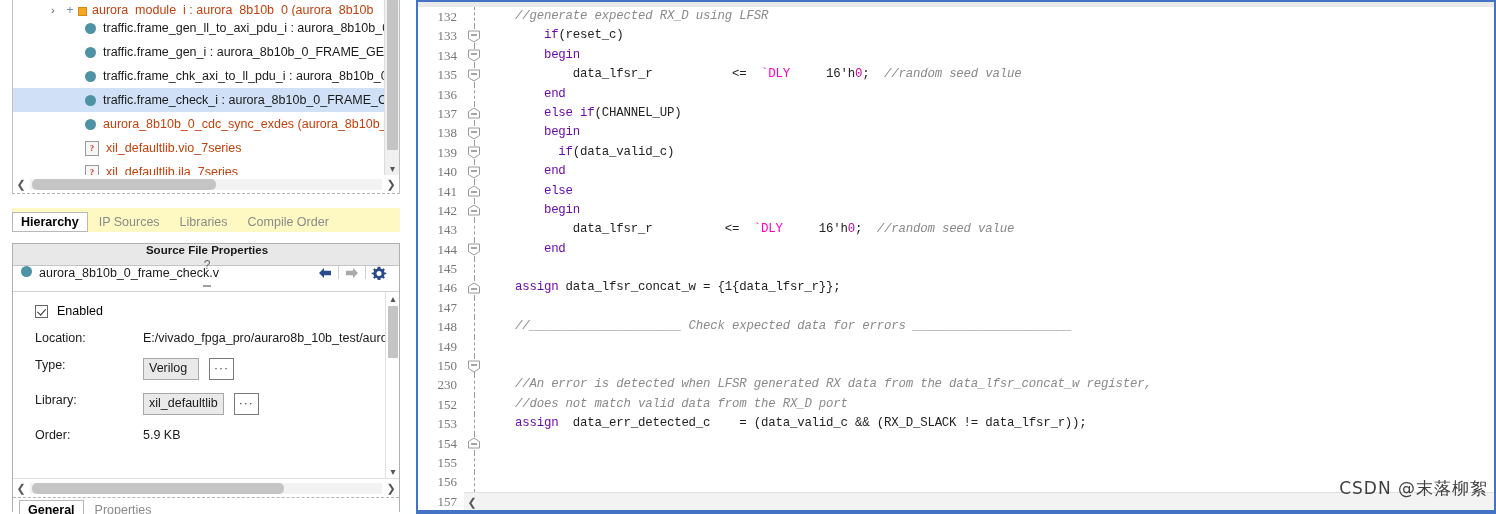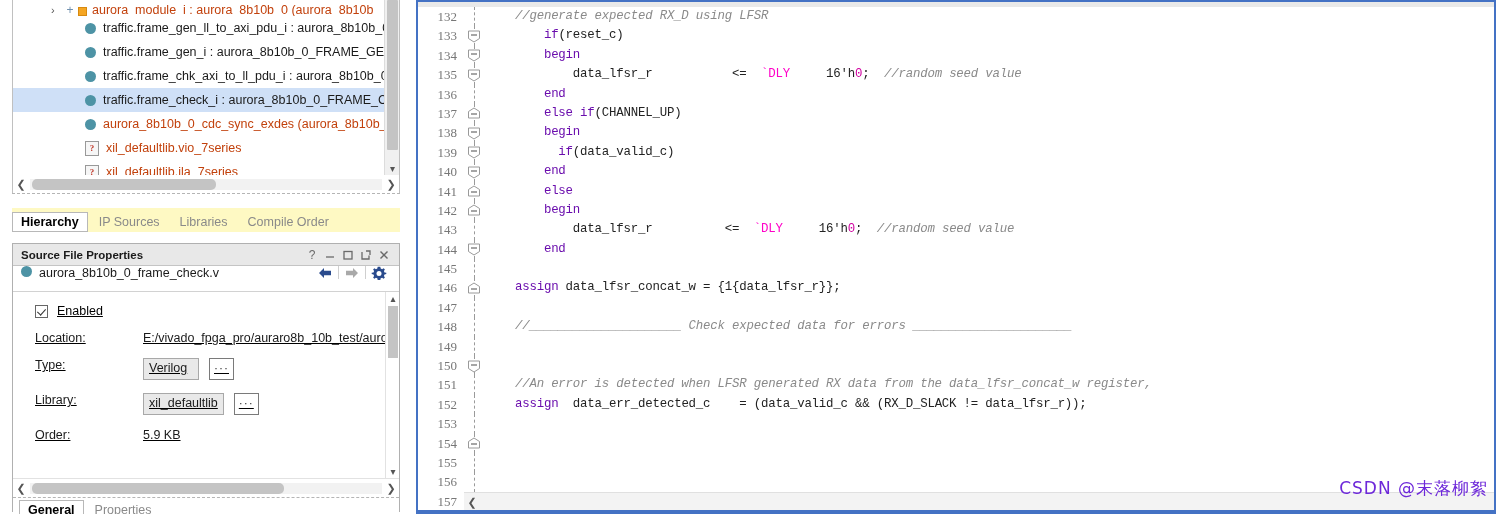--- a/index.html
+++ b/index.html
@@ -214,20 +214,21 @@
     background: #ffffff;
   }
   #sfp-header {
     height: 22px;
     background: #e8e8e8;
     border-bottom: 1px solid #c4c4c4;
     display: flex;
     align-items: center;
     padding: 0 6px 0 8px;
     box-sizing: border-box;
+    flex-direction: column;
   }
   #sfp-title {
     font-size: 11.5px;
     font-weight: bold;
     color: #1a1a1a;
     flex: 1 1 auto;
   }
   .hdr-icon {
     width: 18px;
     text-align: center;
@@ -258,21 +259,20 @@
   }
 
   #sfp-body {
     position: relative;
     height: 186px;
     background: #fff;
     overflow: hidden;
   }
   #sfp-fields {
     padding: 12px 0 0 22px;
-    text-decoration: underline;
   }
   .field-row {
     display: flex;
     margin-bottom: 13px;
     font-size: 12.5px;
   }
   .field-label {
     width: 108px;
     color: #1a1a1a;
     flex: 0 0 auto;
@@ -471,21 +471,21 @@
     flex: 1 1 auto;
     height: 12px;
     position: relative;
   }
 
   
   #watermark {
     position: absolute;
     right: 8px; bottom: 14px;
     font-size: 17px;
-    color: #6d28d9;
+    color: #404040;
     font-family: "DejaVu Sans", sans-serif;
     letter-spacing: 1px;
     z-index: 30;
     white-space: nowrap;
   }
   #bottom-blue {
     position: absolute;
     left: 416px; bottom: 0;
     width: 1080px; height: 4px;
     background: #4472c4;
@@ -673,21 +673,21 @@
         <div class="ln">141</div>
         <div class="ln">142</div>
         <div class="ln">143</div>
         <div class="ln">144</div>
         <div class="ln">145</div>
         <div class="ln">146</div>
         <div class="ln">147</div>
         <div class="ln">148</div>
         <div class="ln">149</div>
         <div class="ln">150</div>
-        <div class="ln">151</div>
+        <div class="ln">230</div>
         <div class="ln">152</div>
         <div class="ln">153</div>
         <div class="ln">154</div>
         <div class="ln">155</div>
         <div class="ln">156</div>
         <div class="ln">157</div>
       </div>
     <div id="folds">
         <div class="fold-cell">
           <div class="vline"></div>
@@ -834,20 +834,21 @@
         <div class="code-line"><span class="ident">        </span><span class="kw">begin</span></div>
         <div class="code-line"><span class="ident">            data_lfsr_r          &lt;=  </span><span class="dly">`DLY</span><span class="ident">     16</span><span class="ident">'h</span><span class="num">0</span><span class="ident">;  </span><span class="cmt">//random seed value</span></div>
         <div class="code-line"><span class="ident">        </span><span class="kw">end</span></div>
         <div class="code-line">&nbsp;</div>
         <div class="code-line"><span class="ident">    </span><span class="kw">assign</span><span class="ident"> data_lfsr_concat_w = {1{data_lfsr_r}};</span></div>
         <div class="code-line">&nbsp;</div>
         <div class="code-line"><span class="ident">    </span><span class="cmt">//_____________________ Check expected data for errors ______________________</span></div>
         <div class="code-line">&nbsp;</div>
         <div class="code-line">&nbsp;</div>
         <div class="code-line"><span class="ident">    </span><span class="cmt">//An error is detected when LFSR generated RX data from the data_lfsr_concat_w register,</span></div>
+        <div class="code-line"><span class="ident">    </span><span class="cmt">//does not match valid data from the RX_D port</span></div>
         <div class="code-line"><span class="ident">    </span><span class="kw">assign</span><span class="ident">  data_err_detected_c    = (data_valid_c &amp;&amp; (RX_D_SLACK != data_lfsr_r));</span></div>
         <div class="code-line">&nbsp;</div>
         <div class="code-line">&nbsp;</div>
       </div>
   </div>
   <div id="code-hscroll">
     <div class="hs-arrow">❮</div>
     <div id="code-htrack"></div>
   </div>
 </div>

